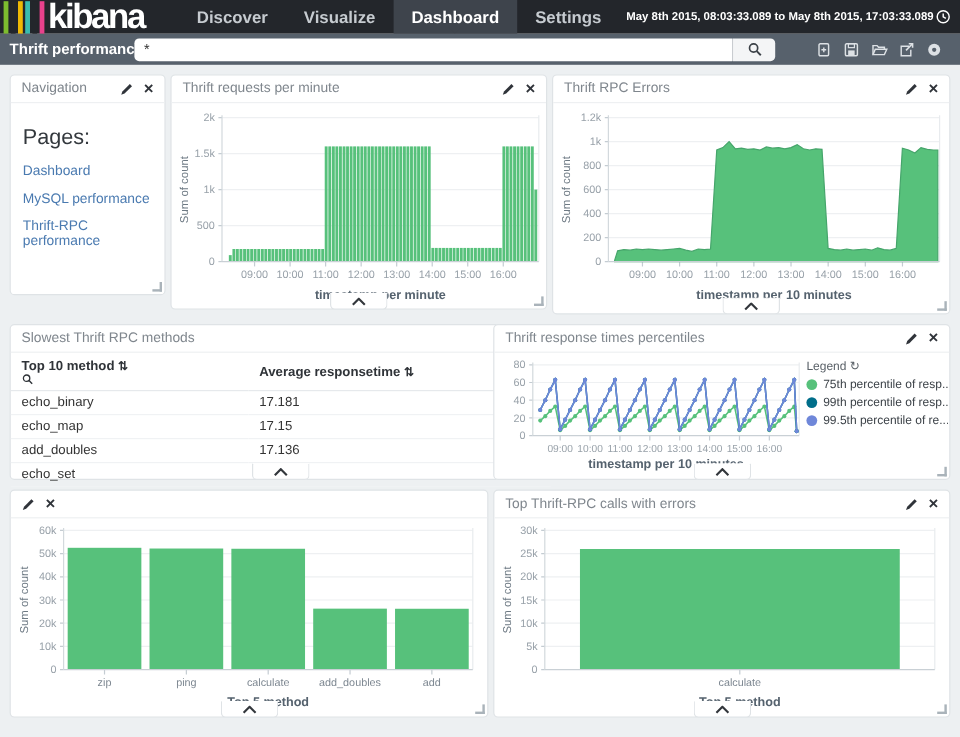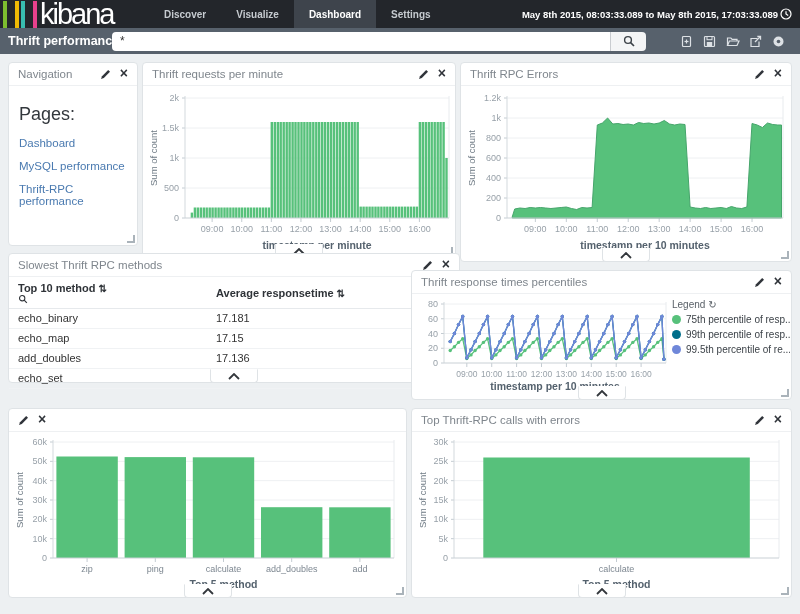--- a/index.html
+++ b/index.html
@@ -2,23 +2,23 @@
 <html><head>
 <meta charset="utf-8">
 <style>
   html,body{margin:0;padding:0}
   body{width:800px;height:614px;background:#edf0f2;font-family:"Liberation Sans",sans-serif;overflow:hidden;position:relative}
   
   .topbar{height:28px;background:#23262b;display:flex;align-items:stretch;position:relative;z-index:5}
   .logo{display:flex;align-items:center;padding-left:3px;width:146px;cursor:pointer}
   .stripes{display:flex;align-items:center;height:28px}
   .stripes i{display:block;width:4px;height:27px;margin-right:2px}
-  .logo-text{color:#fff;font-size:29px;font-weight:normal;letter-spacing:-2px;line-height:26px;margin-left:1px}
+  .logo-text{color:#fff;font-size:29px;font-weight:bold;letter-spacing:-2px;line-height:26px;margin-left:1px}
   .tabs{display:flex}
-  .tab{color:#c6cbd0;font-size:10px;font-weight:bold;padding:0 15px;display:flex;align-items:center;position:relative;cursor:pointer}
+  .tab{color:#c6cbd0;font-size:14px;font-weight:bold;padding:0 15px;display:flex;align-items:center;position:relative;cursor:pointer}
   .tab.active{background:#3e444c;color:#fff}
   .tab.active::after{content:"";position:absolute;left:50%;bottom:-5px;margin-left:-5px;border:5px solid transparent;border-top:5px solid #3e444c}
   .timebox{margin-left:auto;display:flex;align-items:center;color:#fff;font-size:9.5px;font-weight:bold;padding-right:8px;gap:2px;cursor:pointer;white-space:nowrap}
   
   .querybar{height:26px;background:#57616c;display:flex;align-items:center;padding:0 8px}
   .query-title{color:#fff;font-size:12.5px;font-weight:bold;width:104px;white-space:nowrap}
   .input-group{display:flex;height:19px;width:534px}
   input.query{flex:1;border:none;border-radius:4px 0 0 4px;padding:0 8px;font-size:12px;color:#333;outline:none;font-family:"Liberation Sans",sans-serif}
   .search-btn{width:36px;background:#f4f5f6;border:none;border-left:1px solid #c9ccd0;border-radius:0 4px 4px 0;display:flex;align-items:center;justify-content:center;cursor:pointer;padding:0}
   .qb-icons{display:flex;margin-left:auto;padding-right:2px}
@@ -364,21 +364,21 @@
       </svg>
     </div>
   <div class="collapse-tab">
       <svg width="12" height="7" viewBox="0 0 12 7">
         <polyline points="1,6 6,1 11,6" fill="none" stroke="#33373c" stroke-width="1.8"></polyline>
       </svg>
     </div>
   <div class="grip"></div>
 </div>
 
-<div class="panel" style="left:8px;top:253px;width:452px;height:130px">
+<div class="panel" style="left:8px;top:270px;width:452px;height:130px">
   <div class="phead">
     <span class="ptitle">Slowest Thrift RPC methods</span>
     <span class="picons">
       <span class="pico">
           <svg width="11" height="11" viewBox="0 0 11 11">
             <path d="M1 10 L2 7.2 8.2 1 10 2.8 3.8 9 Z" fill="#30343a"></path>
           </svg>
         </span>
       <span class="pico pclose">×</span>
     </span>

